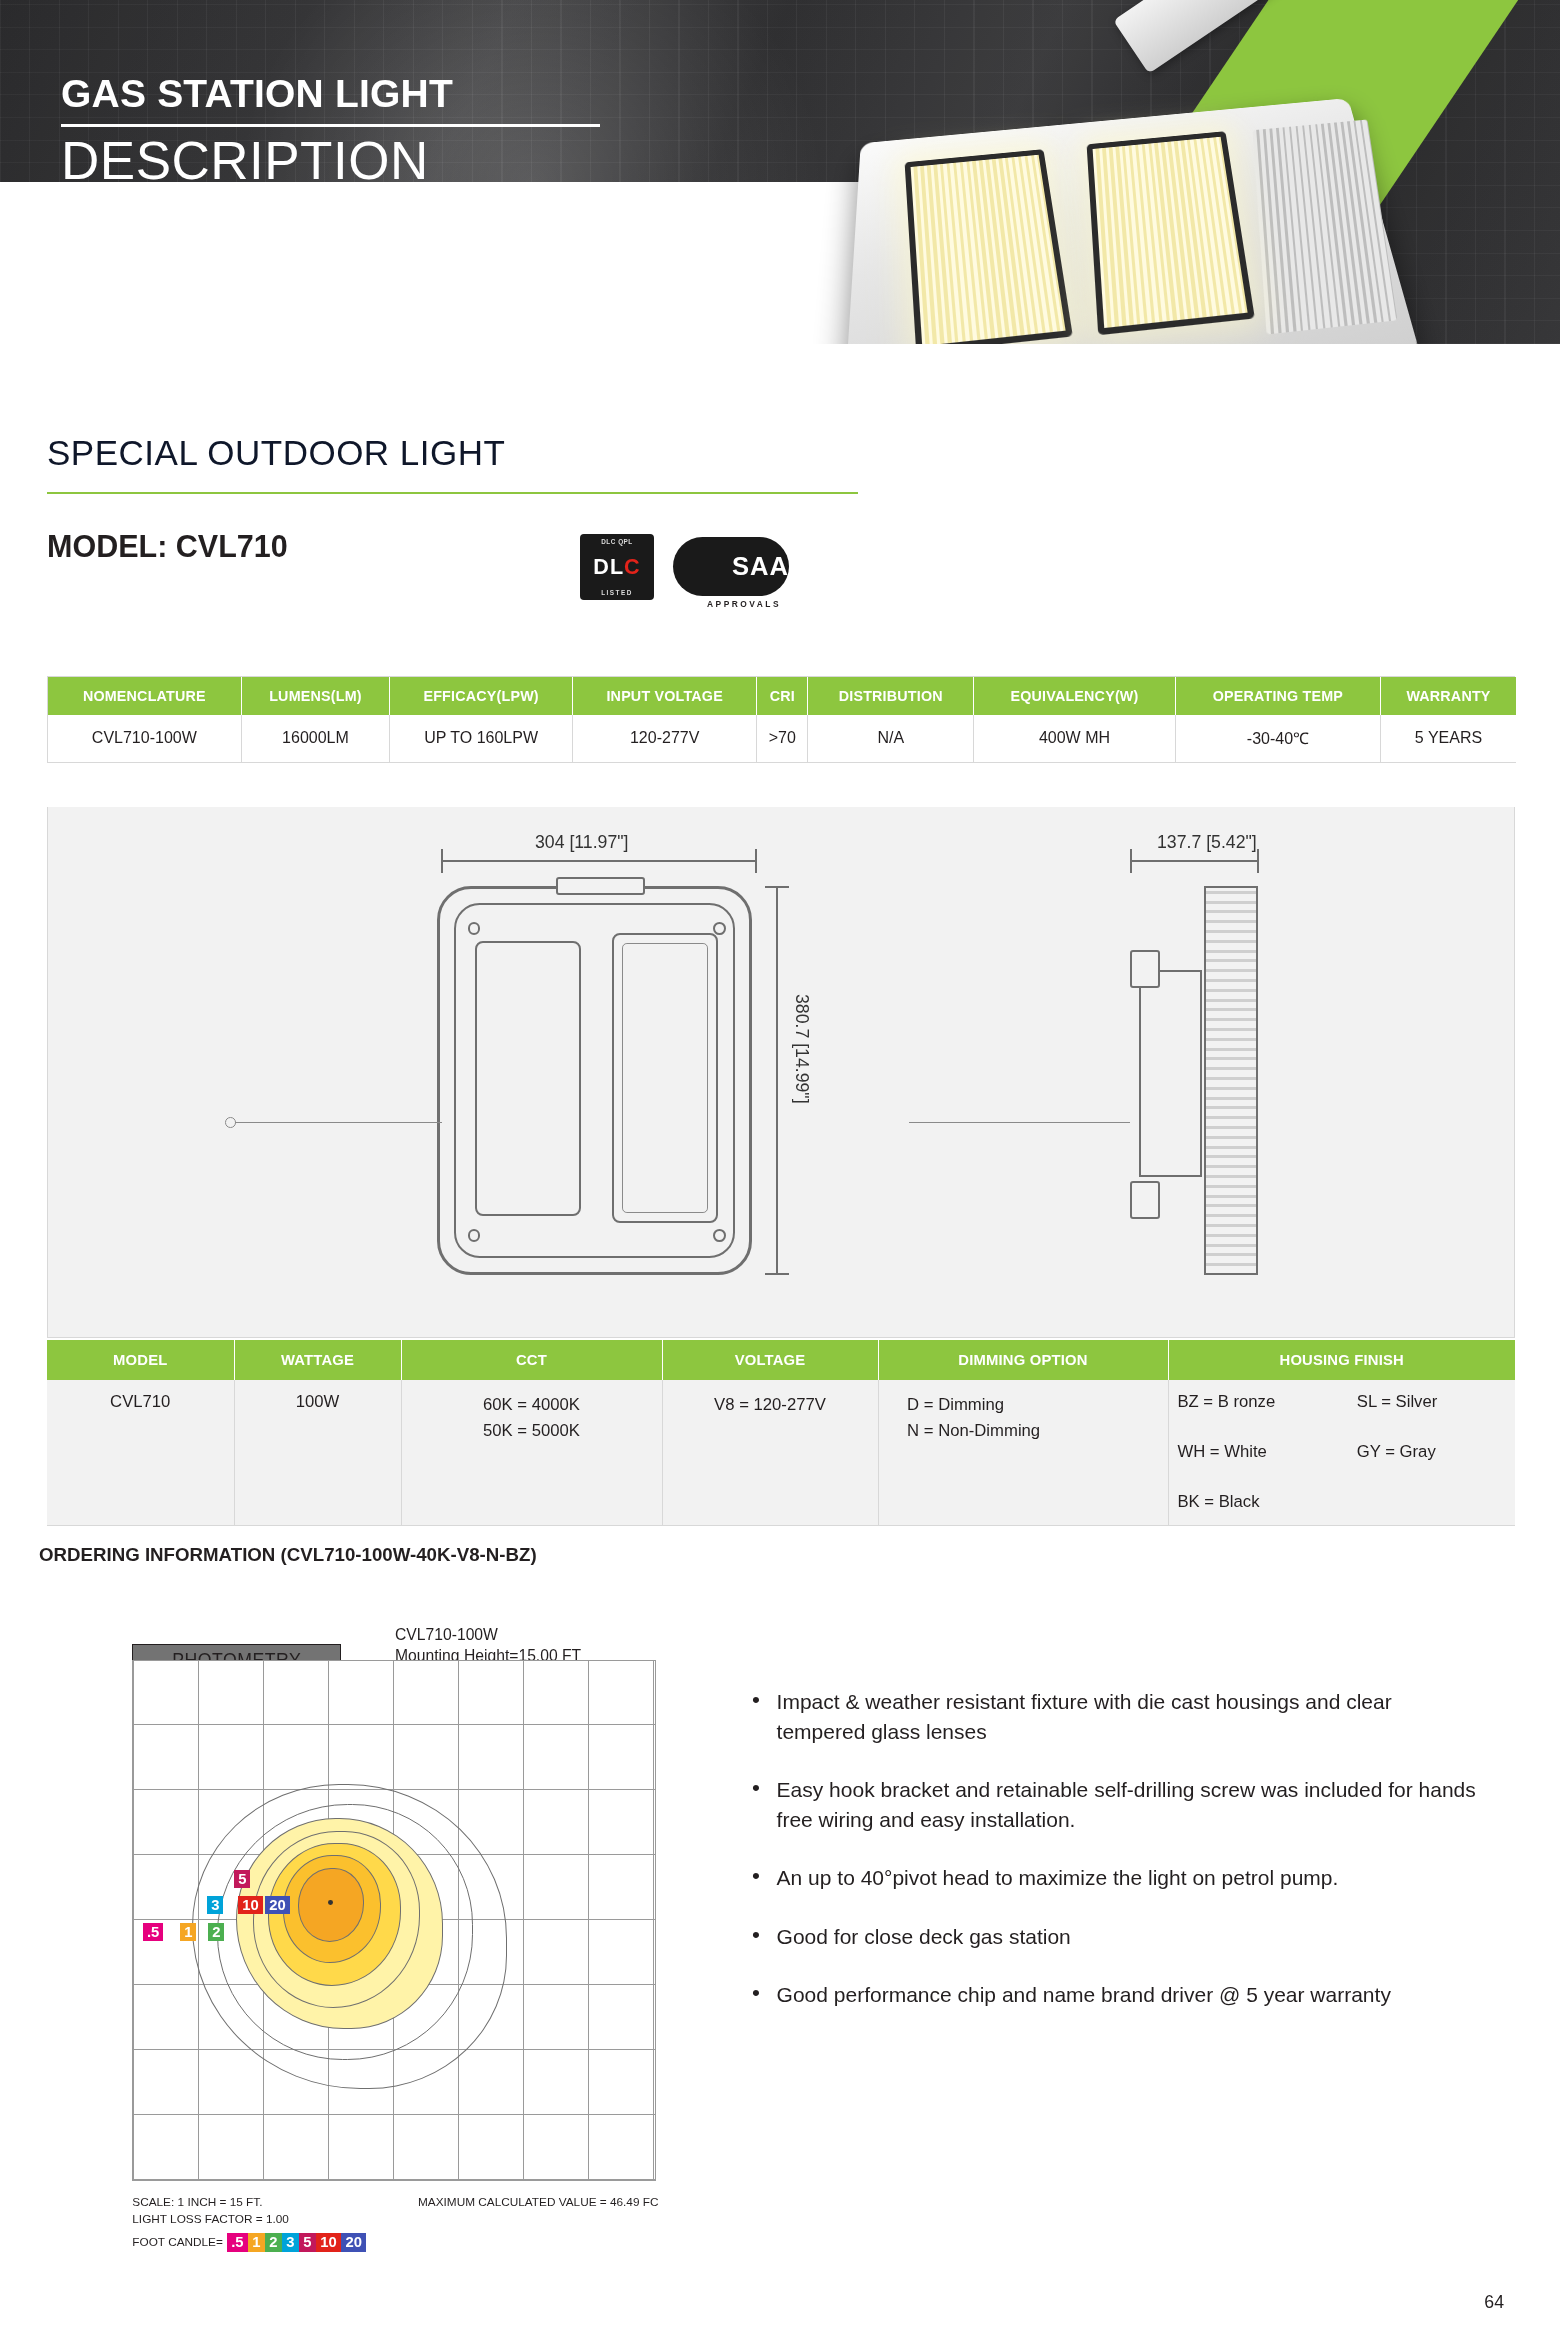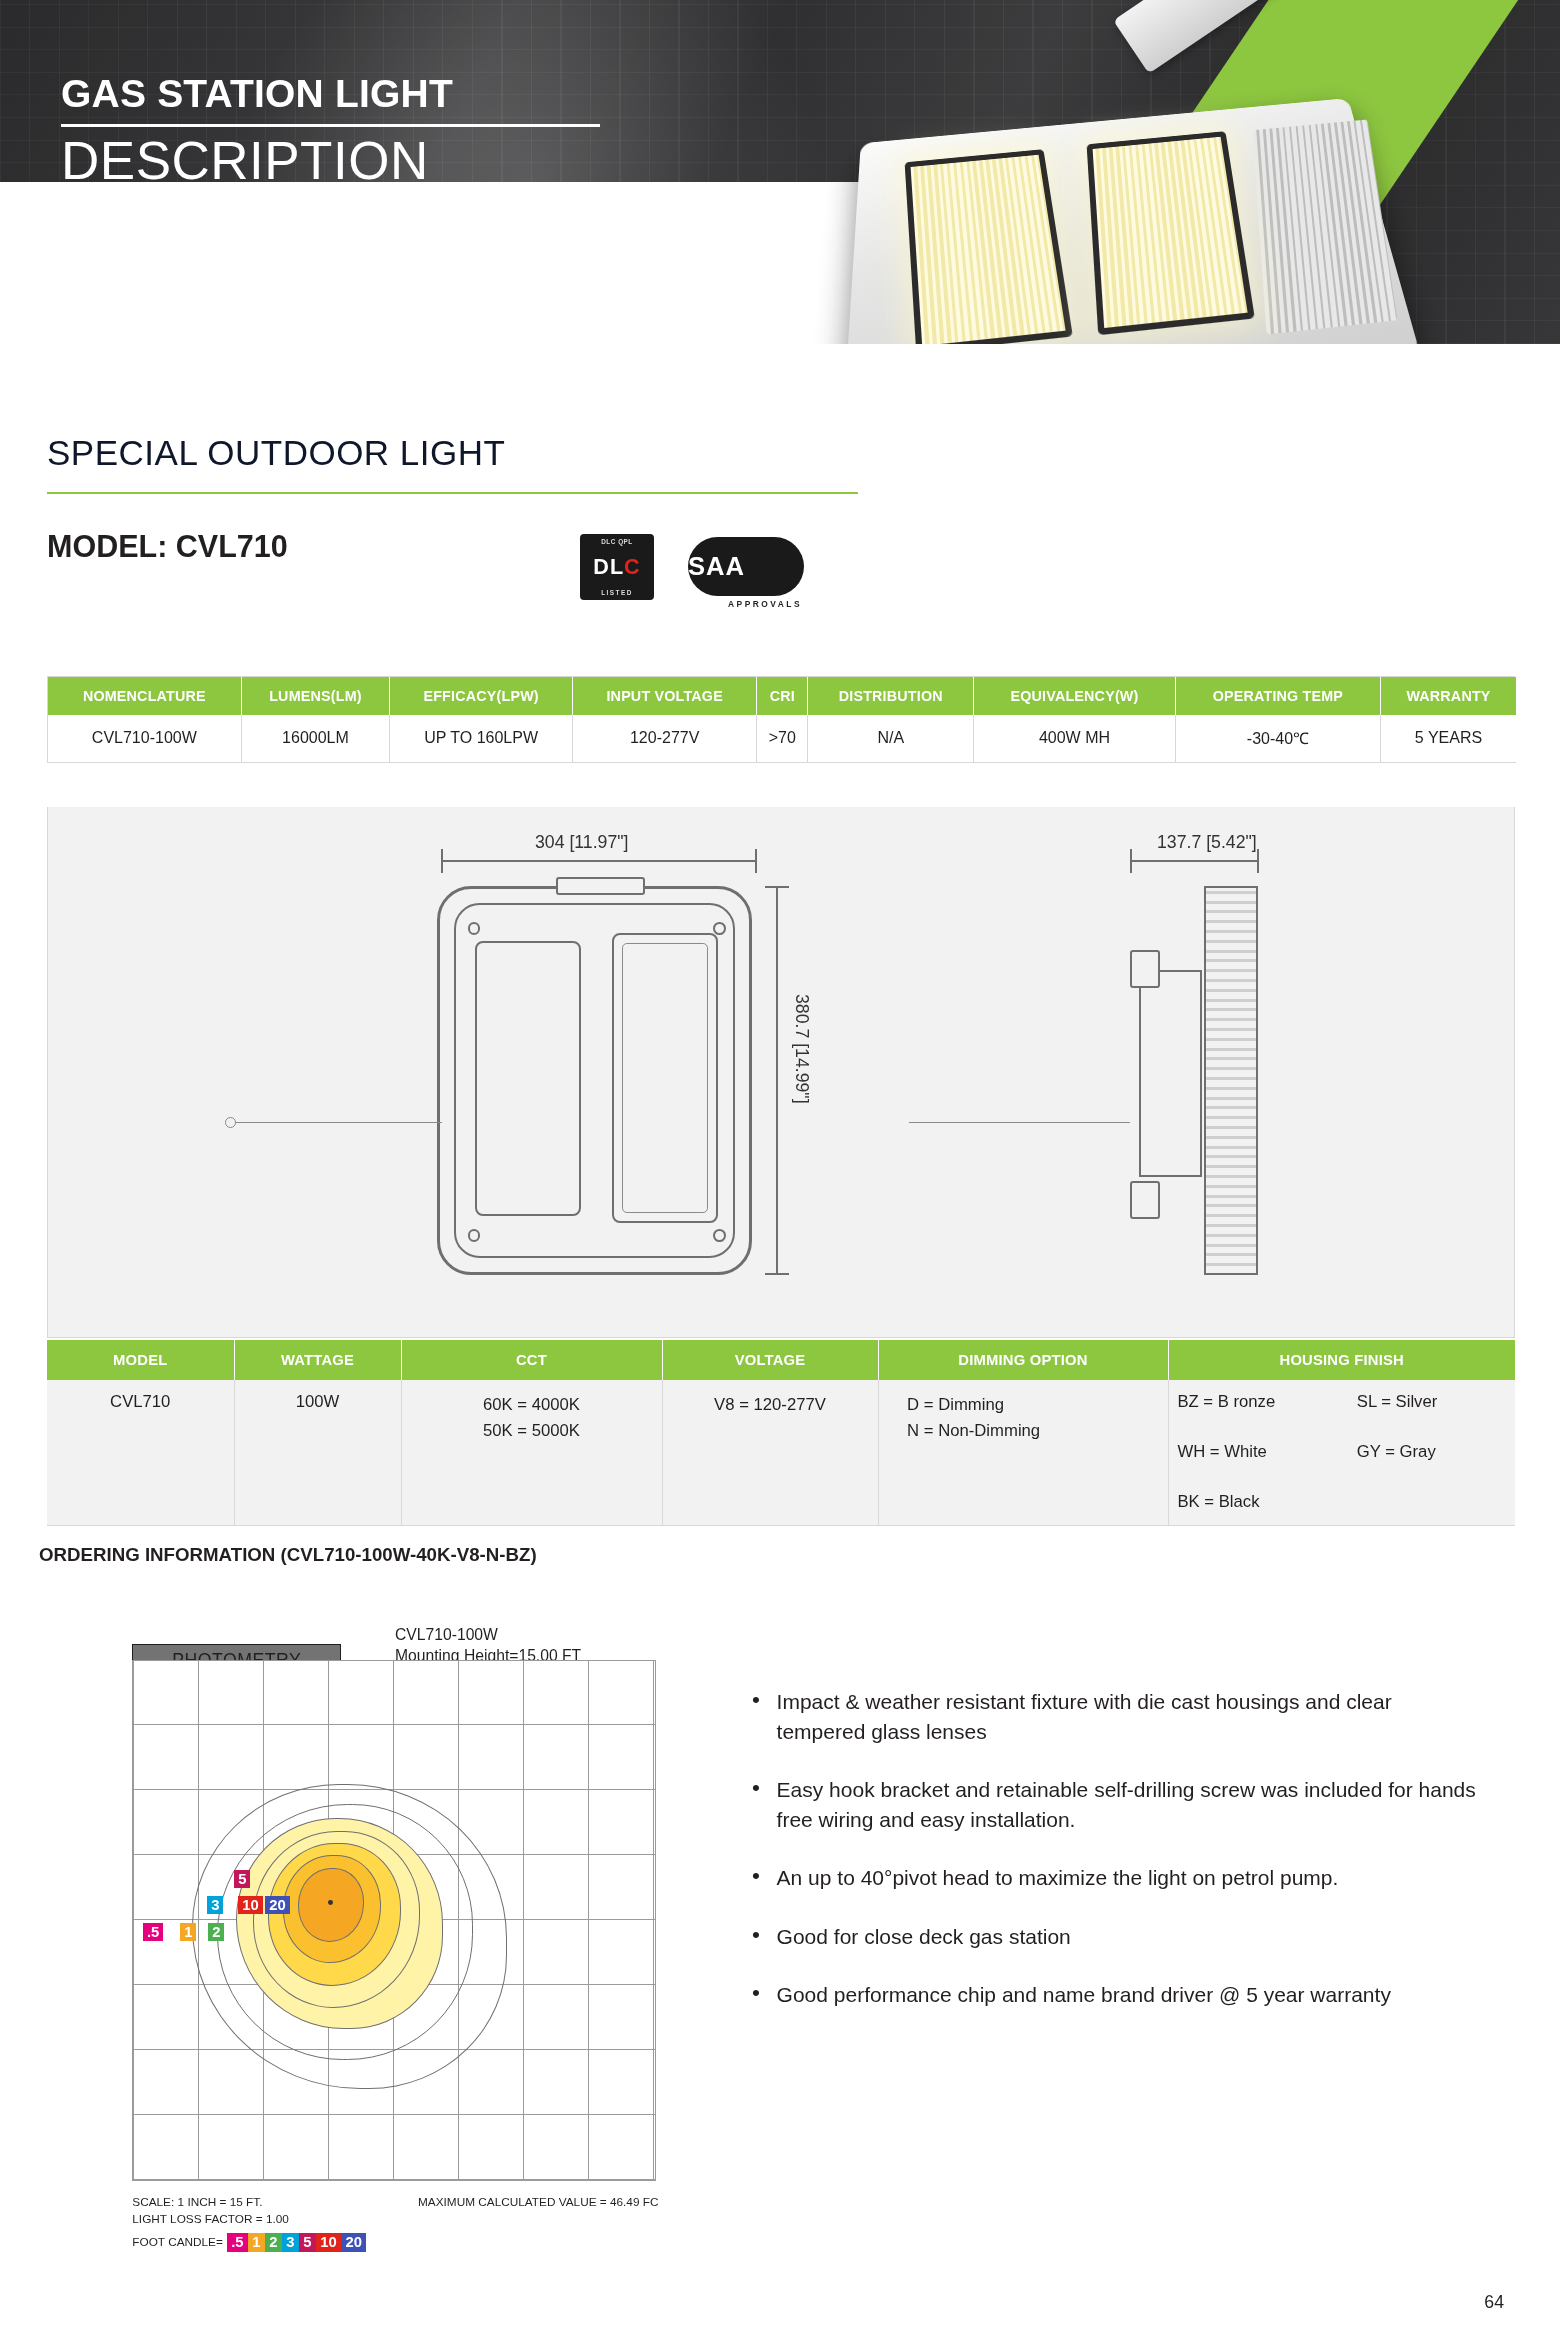--- a/index.html
+++ b/index.html
@@ -134,27 +134,27 @@
     position:absolute; left:0; top:0; width:74px; height:66px;
     background:#1a1a1a; border-radius:3.9px;
     color:#fff; display:flex; align-items:center; justify-content:center;
     font-weight:bold; font-size:21.6px; letter-spacing:1px;
   }
   .dlc .dlc-inner { position:relative; }
   .dlc .dlc-red { color:#e2231a; }
   .dlc-top { position:absolute; top:3.9px; left:0; width:74px; text-align:center; font-size:6.4px; color:#ddd; letter-spacing:0.5px;}
   .dlc-bot { position:absolute; bottom:3.9px; left:0; width:74px; text-align:center; font-size:6.4px; color:#ddd; letter-spacing:1.5px;}
   .saa {
-    position:absolute; left:108px; top:2.5px; width:116px; height:59px;
+    position:absolute; left:93px; top:2.5px; width:116px; height:59px;
     background:#1a1a1a; border-radius:29.5px/29.5px;
-    color:#fff; display:flex; align-items:center; justify-content:flex-start;
+    color:#fff; display:flex; align-items:center; justify-content:flex-end;
     font-weight:bold; font-size:25.6px; letter-spacing:1px;
   }
   .saa-approvals {
-    position:absolute; left:106px; top:65px; width:116px; text-align:right;
+    position:absolute; left:106px; top:65px; width:116px; text-align:center;
     font-size:8.4px; letter-spacing:2.5px; color:#231f20; font-weight:bold;
   }
 
   
   .spec-wrap { position:absolute; left:47px; top:676px; width:1468px; }
   table.spec { border-collapse: collapse; width:1468px; }
   table.spec th {
     background:#8dc63f; color:#ffffff; font-size:14.3px; font-weight:bold;
     padding:10.8px 3px; letter-spacing:0.2px; text-align:center;
     border-right:1px solid #ffffff;

